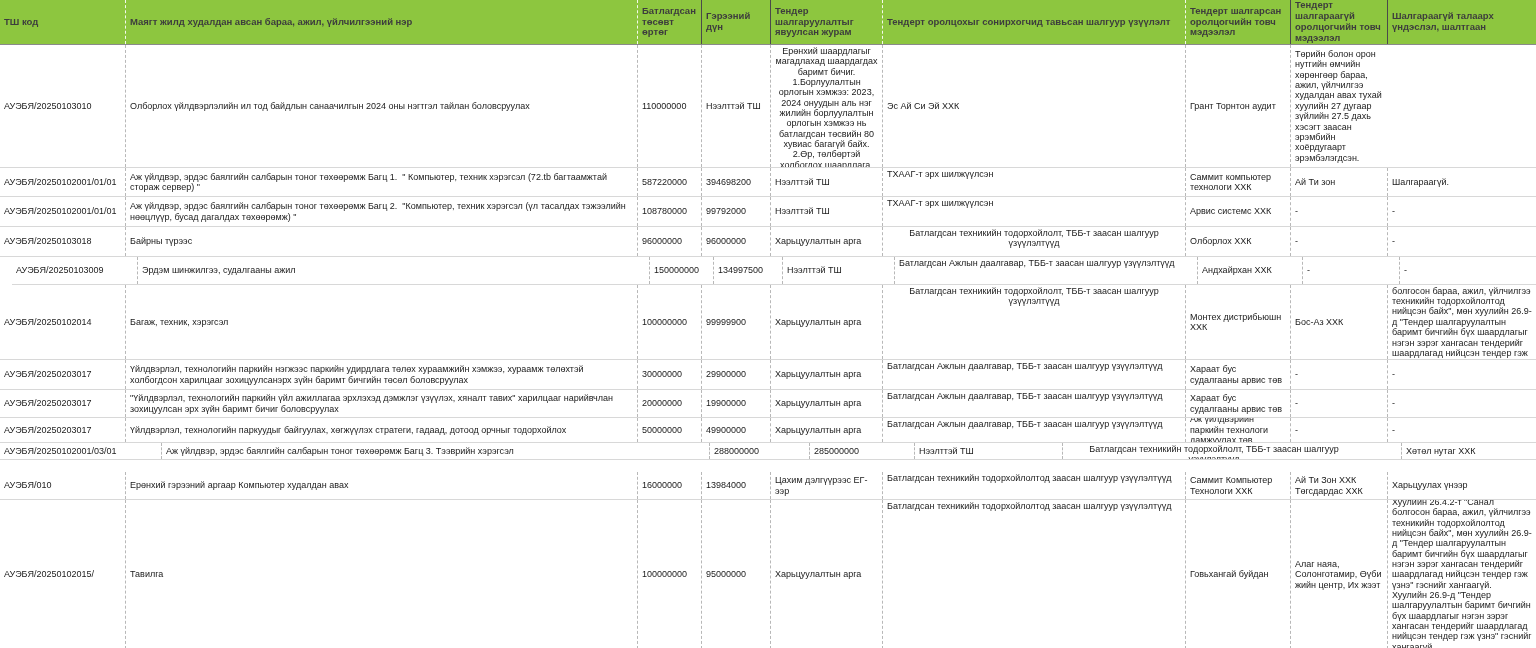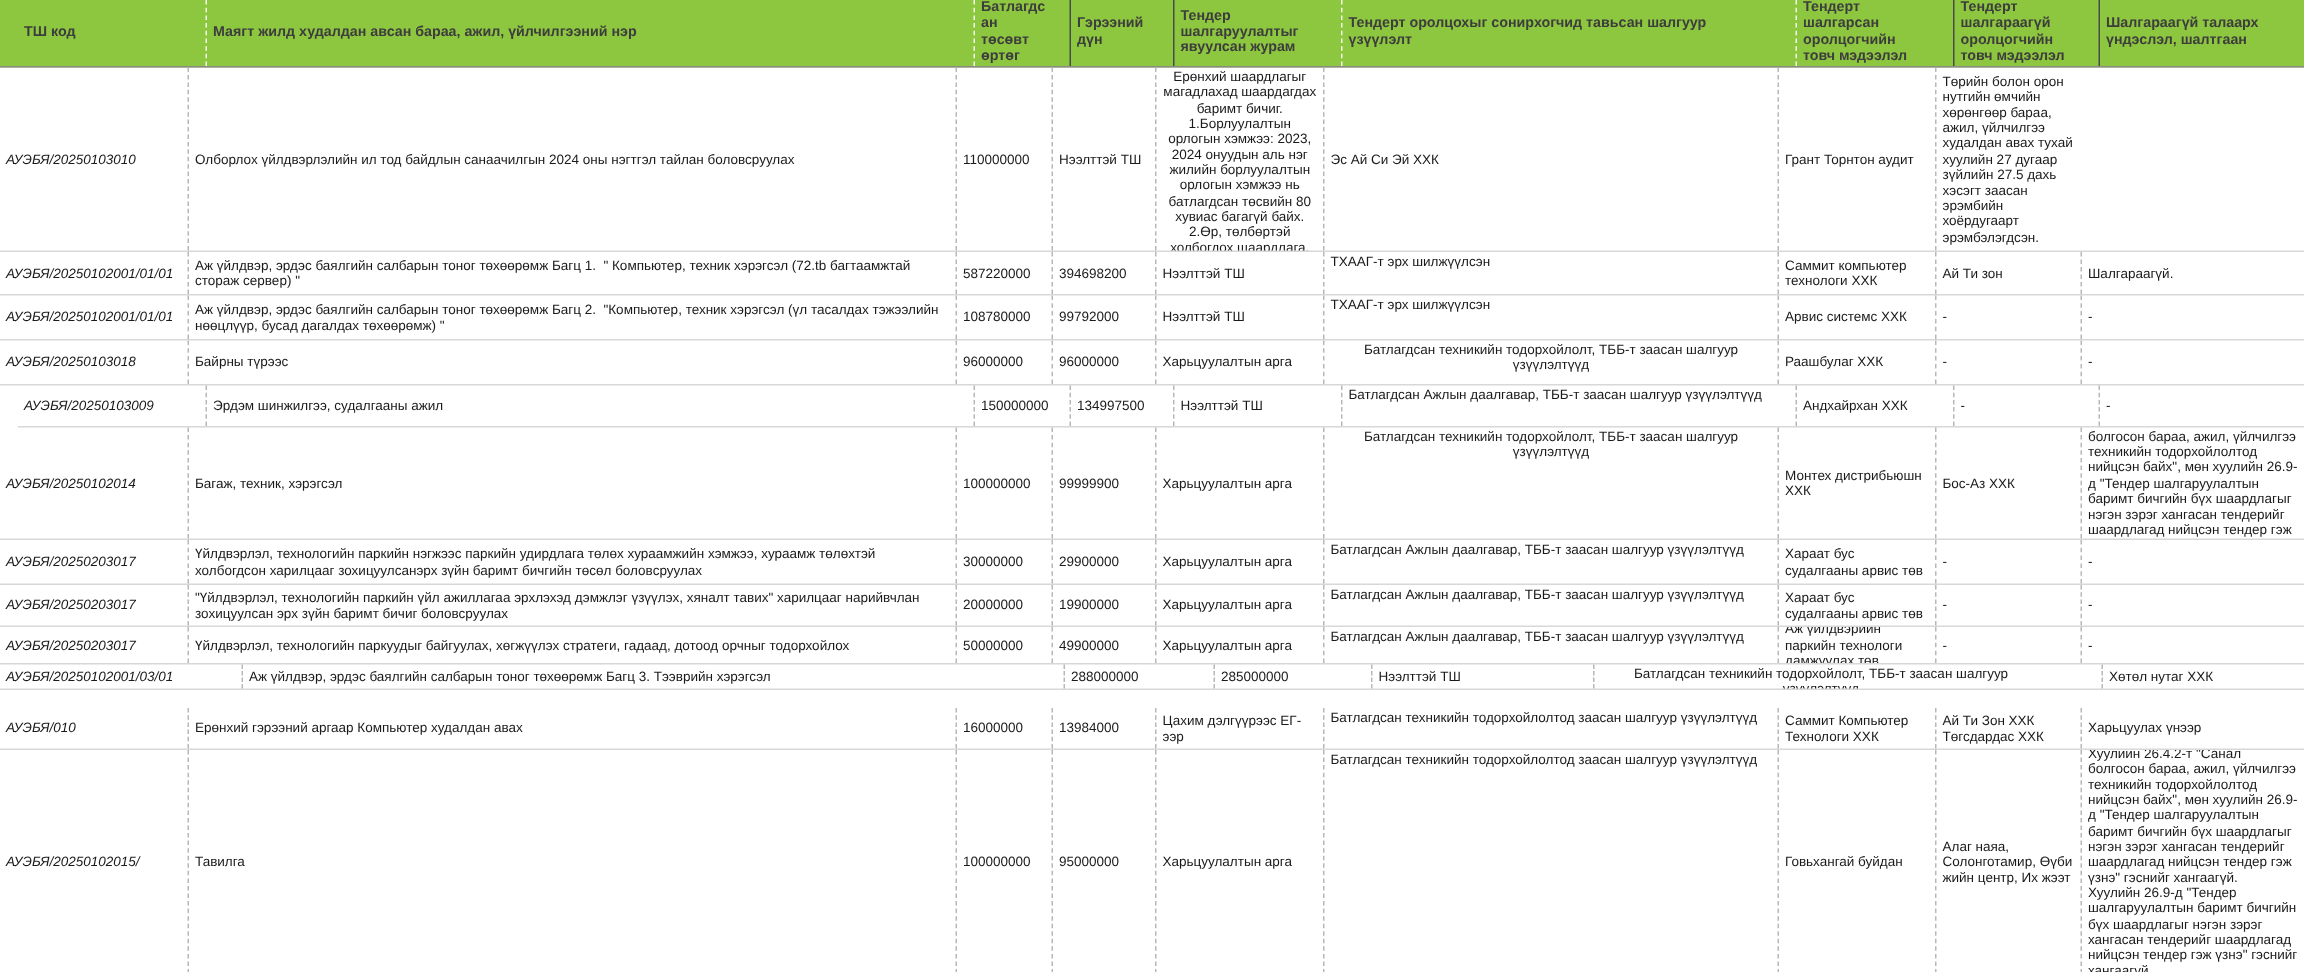--- a/index.html
+++ b/index.html
@@ -14,27 +14,27 @@
     box-sizing:border-box;
   }
   .cell{
     box-sizing:border-box;padding:1px 4px;overflow:hidden;
     display:flex;align-items:center;white-space:pre-wrap;
     word-break:break-word;
   }
   
   .header{height:45px;background:#8dc63f;color:#3d3d3d;font-weight:bold;
     font-size:9.5px;border-bottom:1px solid #8a8a8a;}
-  .header .cell{align-items:center;margin-left:12px;}
+  .header .cell{align-items:center;}
   .header .hc1,.header .hc2,.header .hc5,.header .hc6{border-left:1px dashed rgba(255,255,255,.9);}
   .header .hc3,.header .hc4,.header .hc7,.header .hc8{border-left:1px solid #4a4a4a;}
   
   .body-row{border-bottom:1px solid #d8d8d8;}
   .body-row .cell{border-left:1px dashed #b8b8b8;}
-  .body-row .cell:first-child{border-left:none;font-style:italic;}
+  .body-row .cell:first-child{border-left:none;}
   .criteria-cell{align-items:flex-start;text-align:center;}
   .strip{height:10px;background:#8dc63f;}
 </style>
 </head>
 <body>
 
 <div class="sheet">
 
   <div class="row header">
     <div class="cell hc0">ТШ код</div>
@@ -86,21 +86,21 @@
       <div class="cell">-</div>
       <div class="cell">-</div>
     </div>
       <div class="row body-row" style="height: 30px;">
       <div class="cell">АУЭБЯ/20250103018</div>
       <div class="cell">Байрны түрээс</div>
       <div class="cell">96000000</div>
       <div class="cell">96000000</div>
       <div class="cell">Харьцуулалтын арга</div>
       <div class="cell criteria-cell">Батлагдсан техникийн тодорхойлолт, ТББ-т заасан шалгуур үзүүлэлтүүд</div>
-      <div class="cell">Раашбулаг ХХК</div>
+      <div class="cell">Олборлох ХХК</div>
       <div class="cell">-</div>
       <div class="cell">-</div>
     </div>
       <div class="row body-row" style="height: 28px; margin-left: 12px;">
       <div class="cell">АУЭБЯ/20250103009</div>
       <div class="cell">Эрдэм шинжилгээ, судалгааны ажил</div>
       <div class="cell">150000000</div>
       <div class="cell">134997500</div>
       <div class="cell">Нээлттэй ТШ</div>
       <div class="cell criteria-cell">Батлагдсан Ажлын даалгавар, ТББ-т заасан шалгуур үзүүлэлтүүд</div>

